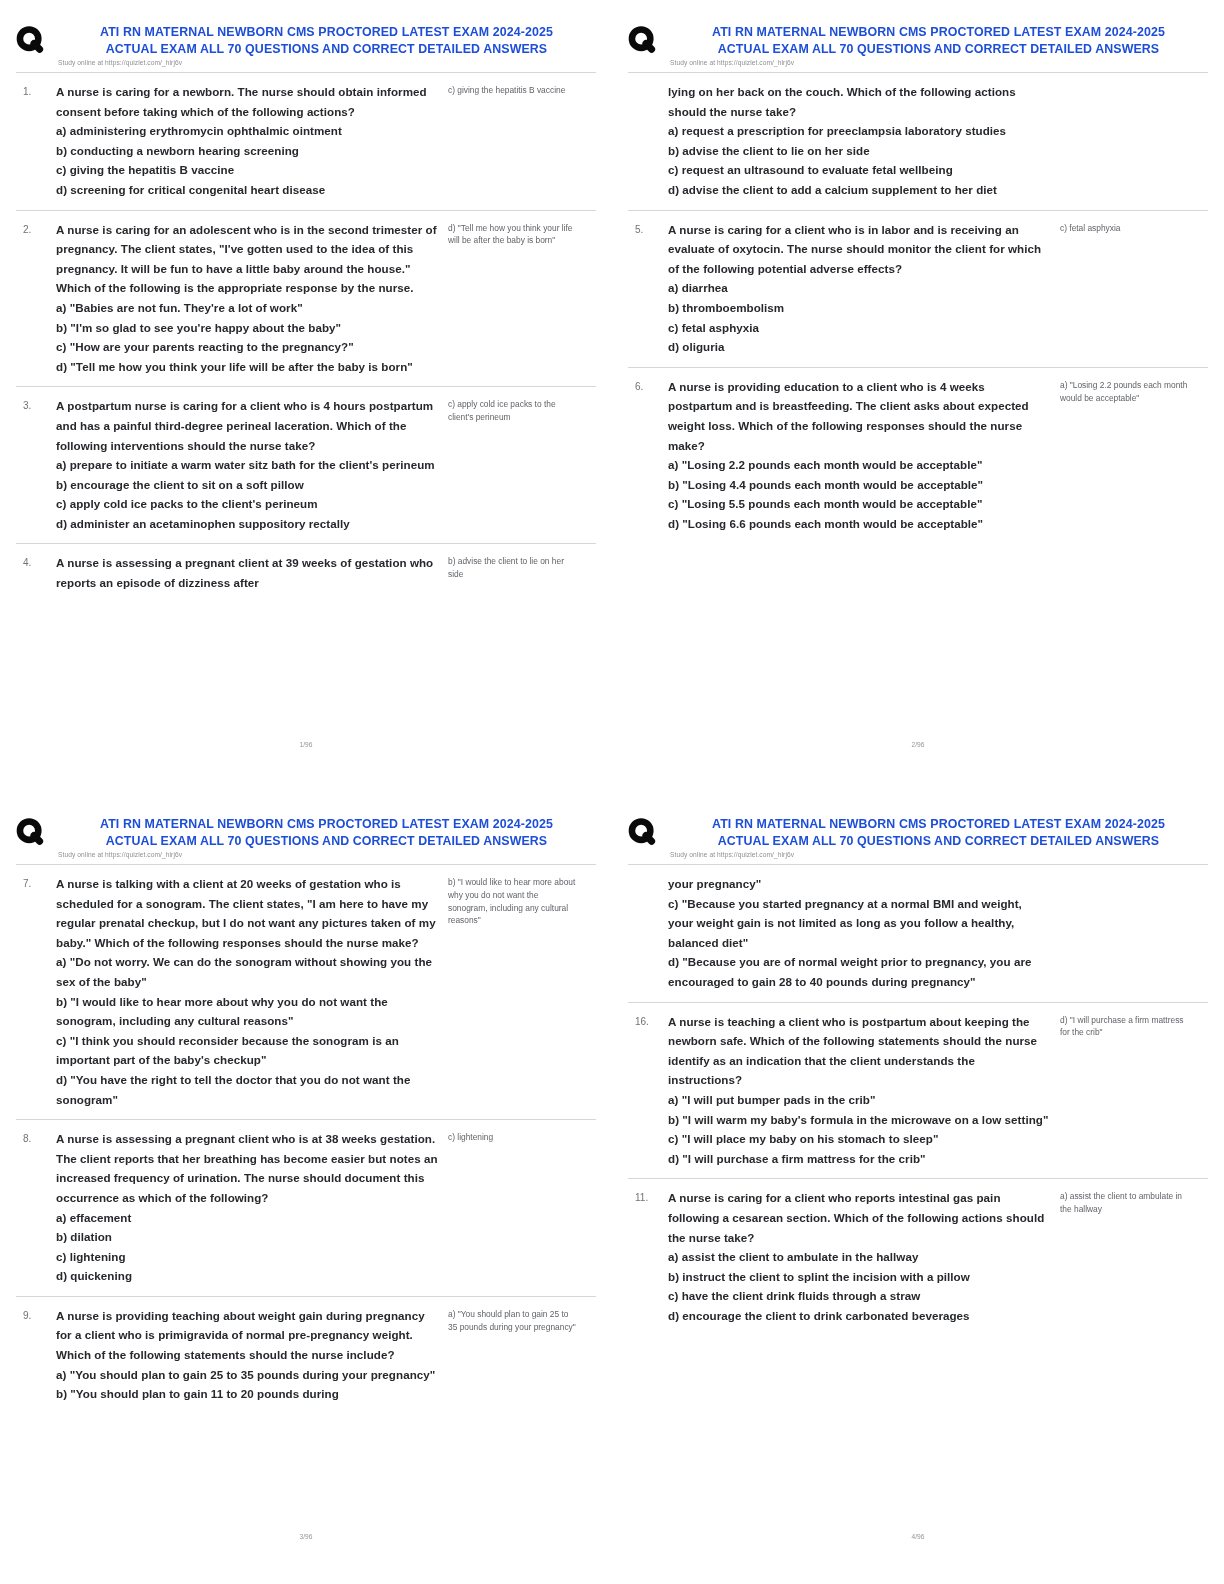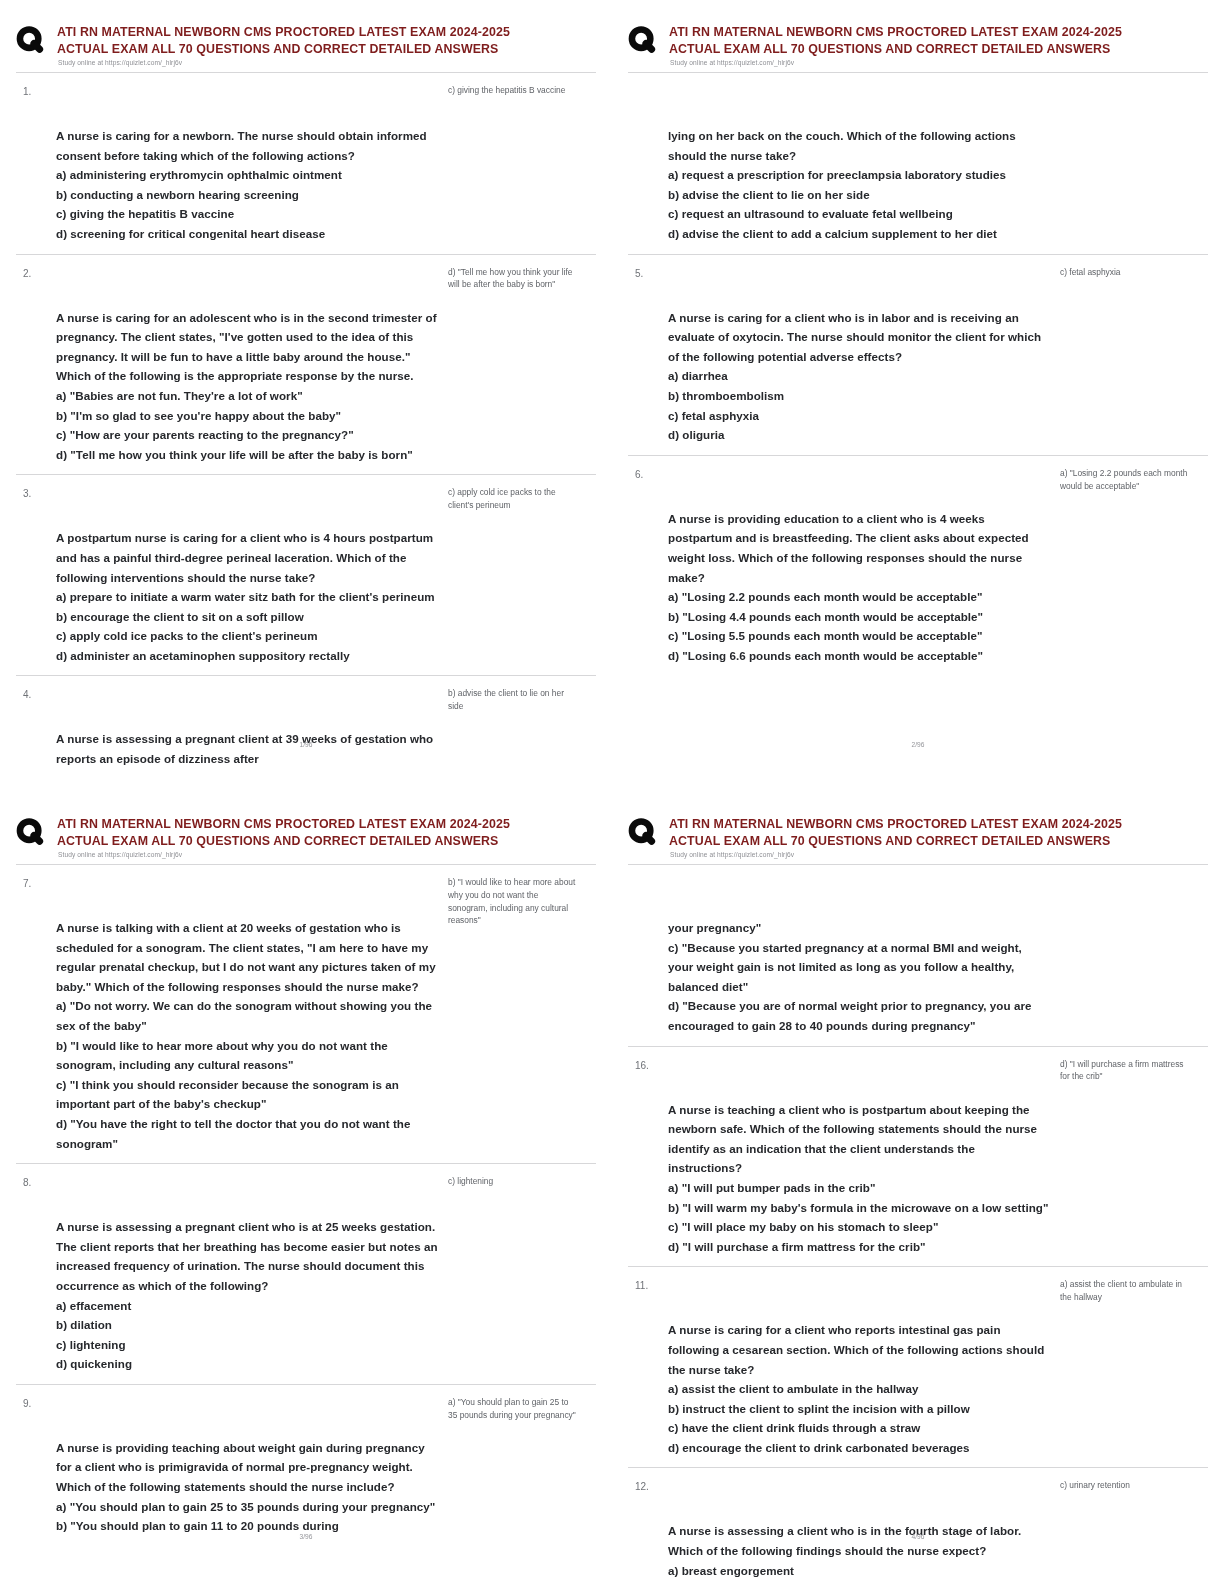--- a/index.html
+++ b/index.html
@@ -28,23 +28,24 @@
     padding-bottom: 6px;
     border-bottom: 1px solid #d7d7d9;
   }
   .logo-wrap { width: 28px; height: 30px; flex: 0 0 auto; margin-top: 1px; }
   .logo-wrap svg { width: 28px; height: 30px; display: block; }
 
   .title-block { flex: 1 1 auto; }
   .title-line {
     font-size: 12.4px;
     font-weight: bold;
-    color: #7f1d1d;
+    color: #1d4ed8;
     line-height: 16.5px;
     letter-spacing: 0.1px;
+    text-align: center;
   }
   .study-link {
     margin-top: 2px;
     margin-left: 1px;
     font-size: 6.6px;
     color: #8f9095;
     letter-spacing: 0.1px;
   }
 
   .qlist { width: 100%; }
@@ -63,21 +64,20 @@
     line-height: 19.6px;
   }
   .qtext {
     flex: 0 0 382px;
     font-size: 11.6px;
     font-weight: 600;
     color: #26282c;
     line-height: 19.6px;
     white-space: pre-line;
     letter-spacing: 0.05px;
-    margin-top: 44px;
   }
   .qans {
     flex: 1 1 auto;
     padding-left: 10px;
     padding-right: 16px;
     font-size: 8.4px;
     color: #606368;
     line-height: 12.8px;
     white-space: pre-line;
     padding-top: 2px;
@@ -214,21 +214,21 @@
         <div class="qnum">7.</div>
         <div class="qtext">A nurse is talking with a client at 20 weeks of gestation who is scheduled for a sonogram. The client states, "I am here to have my regular prenatal checkup, but I do not want any pictures taken of my baby." Which of the following responses should the nurse make?
 a) "Do not worry. We can do the sonogram without showing you the sex of the baby"
 b) "I would like to hear more about why you do not want the sonogram, including any cultural reasons"
 c) "I think you should reconsider because the sonogram is an important part of the baby's checkup"
 d) "You have the right to tell the doctor that you do not want the sonogram"</div>
         <div class="qans">b) "I would like to hear more about why you do not want the sonogram, including any cultural reasons"</div>
       </div>
       <div class="qrow">
         <div class="qnum">8.</div>
-        <div class="qtext">A nurse is assessing a pregnant client who is at 25 weeks gestation. The client reports that her breathing has become easier but notes an increased frequency of urination. The nurse should document this occurrence as which of the following?
+        <div class="qtext">A nurse is assessing a pregnant client who is at 38 weeks gestation. The client reports that her breathing has become easier but notes an increased frequency of urination. The nurse should document this occurrence as which of the following?
 a) effacement
 b) dilation
 c) lightening
 d) quickening</div>
         <div class="qans">c) lightening</div>
       </div>
       <div class="qrow">
         <div class="qnum">9.</div>
         <div class="qtext">A nurse is providing teaching about weight gain during pregnancy for a client who is primigravida of normal pre-pregnancy weight. Which of the following statements should the nurse include?
 a) "You should plan to gain 25 to 35 pounds during your pregnancy"
@@ -272,24 +272,17 @@
       </div>
       <div class="qrow">
         <div class="qnum">11.</div>
         <div class="qtext">A nurse is caring for a client who reports intestinal gas pain following a cesarean section. Which of the following actions should the nurse take?
 a) assist the client to ambulate in the hallway
 b) instruct the client to splint the incision with a pillow
 c) have the client drink fluids through a straw
 d) encourage the client to drink carbonated beverages</div>
         <div class="qans">a) assist the client to ambulate in the hallway</div>
       </div>
-      <div class="qrow">
-        <div class="qnum">12.</div>
-        <div class="qtext">A nurse is assessing a client who is in the fourth stage of labor. Which of the following findings should the nurse expect?
-a) breast engorgement
-b) hypothermia</div>
-        <div class="qans">c) urinary retention</div>
-      </div>
     </div>
     <div class="page-footer">4/96</div>
   </div>
 
 </div>
 
 </body></html>

